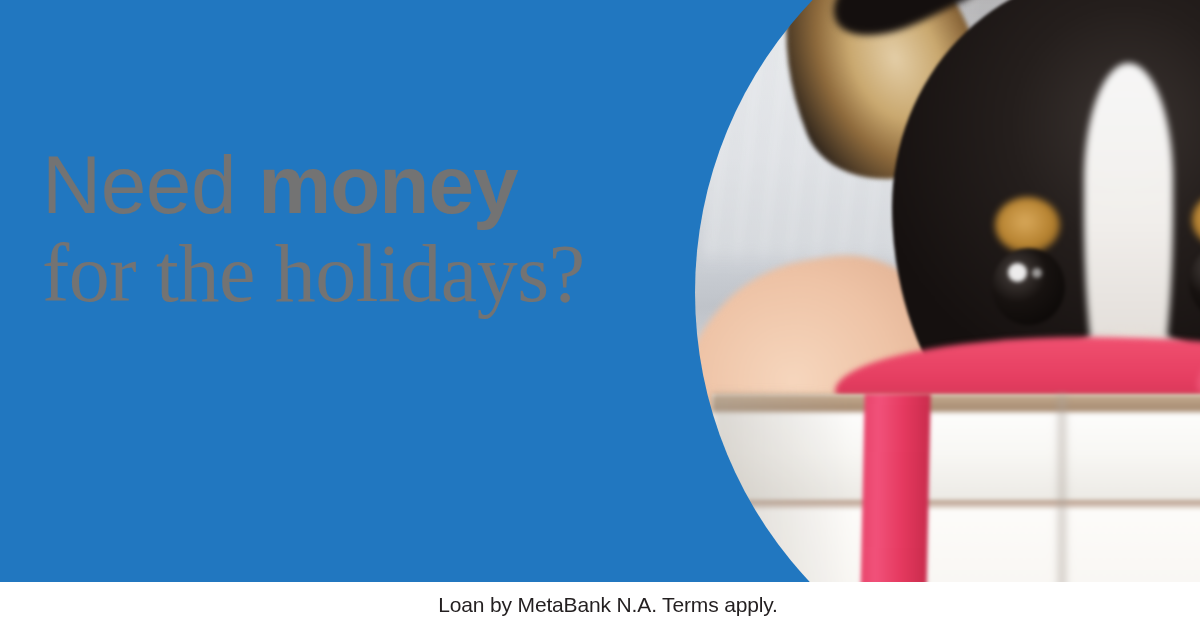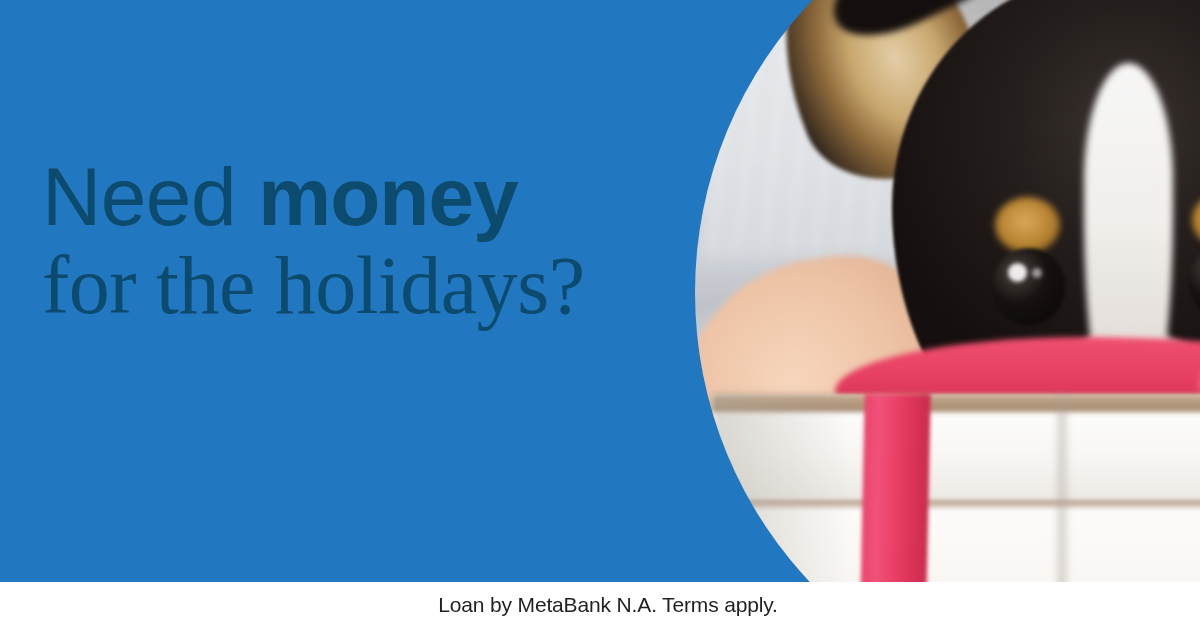--- a/index.html
+++ b/index.html
@@ -332,23 +332,23 @@
     background: linear-gradient(160deg, #f4607f 0%, #e8486b 48%, #cd2f51 100%);
     border-radius: 60% 40% 46% 54% / 62% 58% 42% 38%;
     filter: blur(2.6px);
     transform: rotate(-6deg);
   }
 
   
   .headline {
     position: absolute;
     left: 42px;
-    top: 156px;
+    top: 144px;
     z-index: 5;
-    color: #0c4a6e;
+    color: #737373;
     line-height: 0.99;
     letter-spacing: -0.5px;
   }
   .line {
     white-space: nowrap;
     font-size: 82px;
   }
   .line-1 { font-weight: 400; }
   .line-2 { font-weight: 400; margin-top: 8px; font-family: Liberation Serif, serif; }
   .strong { font-weight: 700; letter-spacing: -1px; }

